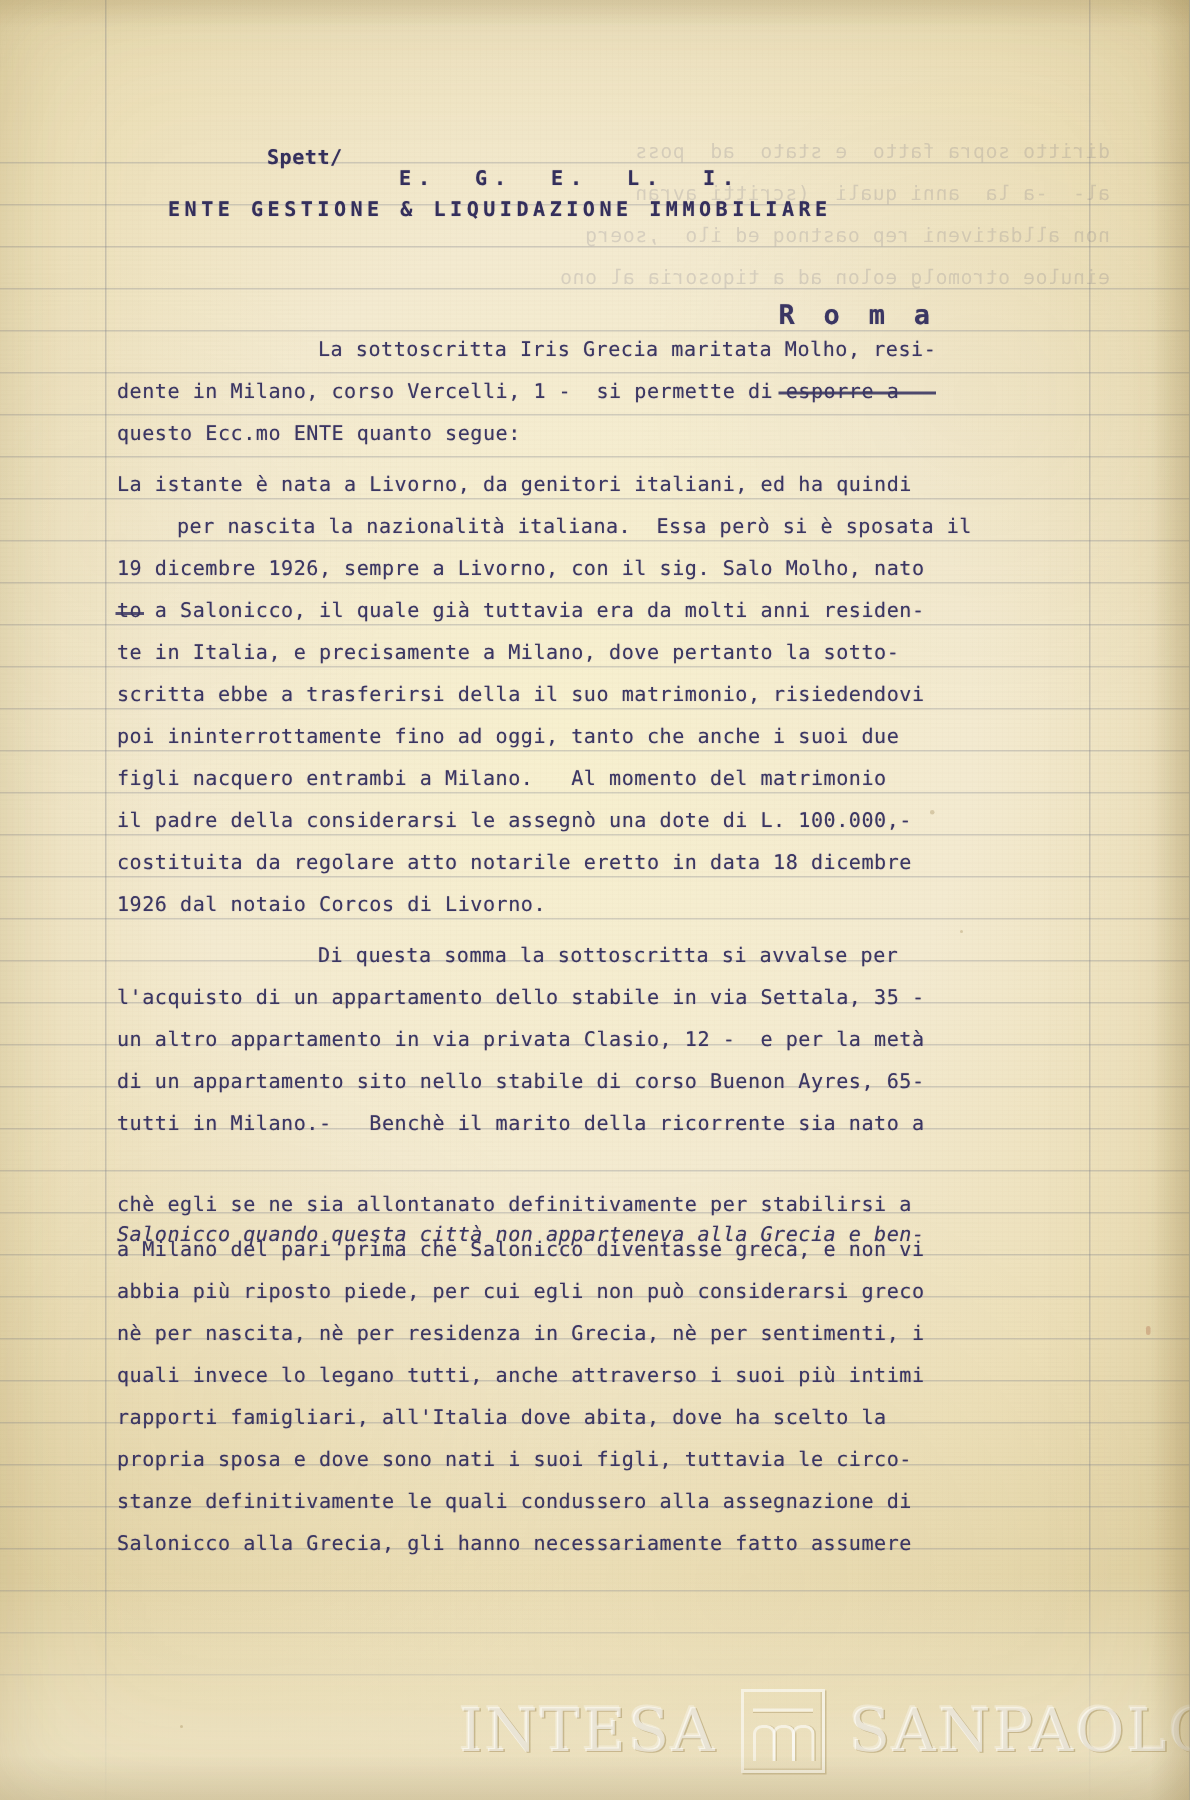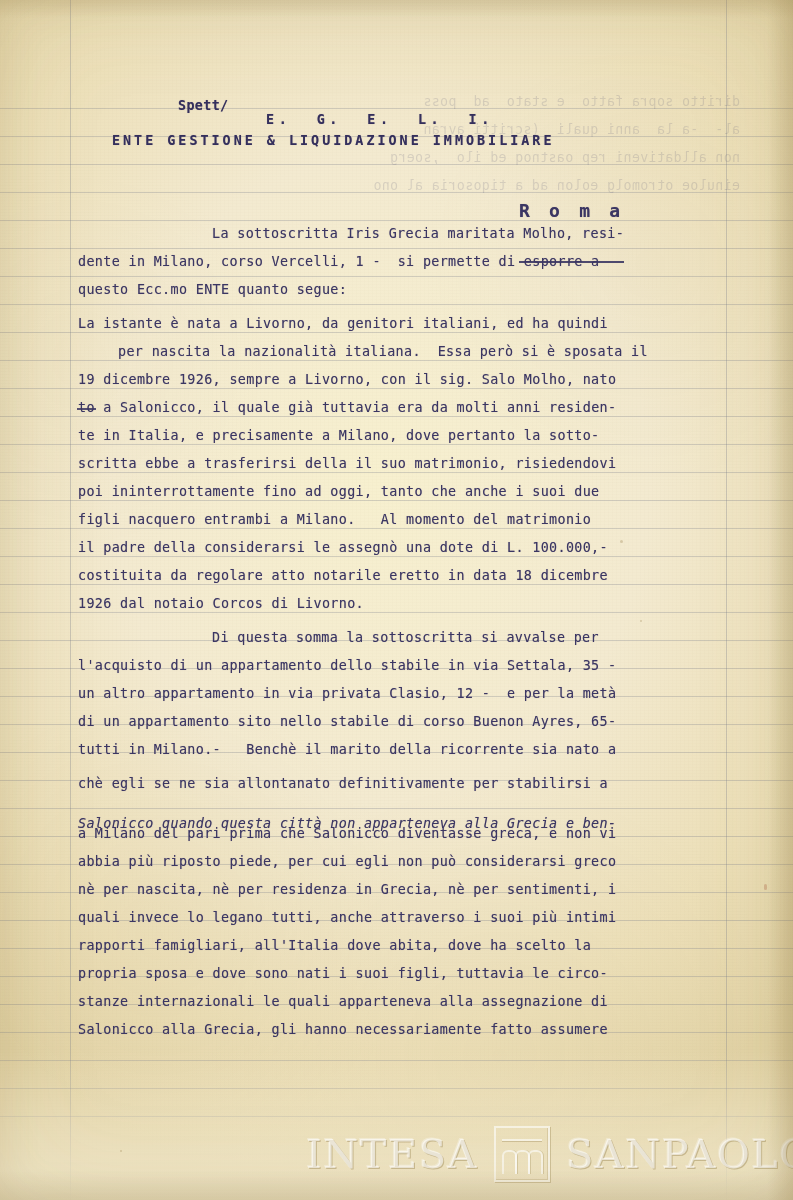--- a/index.html
+++ b/index.html
@@ -311,28 +311,28 @@
     <div class="tline" style="left:78px; top:540px;">il padre della considerarsi le assegnò una dote di L. 100.000,-</div>
     <div class="tline" style="left:78px; top:568px;">costituita da regolare atto notarile eretto in data 18 dicembre</div>
     <div class="tline" style="left:78px; top:596px;">1926 dal notaio Corcos di Livorno.</div>
 
     <div class="tline" style="left:212px; top:630px;">Di questa somma la sottoscritta si avvalse per</div>
     <div class="tline" style="left:78px;  top:658px;">l'acquisto di un appartamento dello stabile in via Settala, 35 -</div>
     <div class="tline" style="left:78px;  top:686px;">un altro appartamento in via privata Clasio, 12 -  e per la metà</div>
     <div class="tline" style="left:78px;  top:714px;">di un appartamento sito nello stabile di corso Buenon Ayres, 65-</div>
     <div class="tline" style="left:78px;  top:742px;">tutti in Milano.-   Benchè il marito della ricorrente sia nato a</div>
     <div class="tline" style="left:78px;  top:816px;font-style:italic;">Salonicco quando questa città non apparteneva alla Grecia e ben-</div>
-    <div class="tline" style="left:78px;  top:776px;">chè egli se ne sia allontanato definitivamente per stabilirsi a</div>
+    <div class="tline" style="left:78px;  top:796px;">chè egli se ne sia allontanato definitivamente per stabilirsi a</div>
     <div class="tline" style="left:78px;  top:826px;">a Milano del pari prima che Salonicco diventasse greca, e non vi</div>
     <div class="tline" style="left:78px;  top:854px;">abbia più riposto piede, per cui egli non può considerarsi greco</div>
     <div class="tline" style="left:78px;  top:882px;">nè per nascita, nè per residenza in Grecia, nè per sentimenti, i</div>
     <div class="tline" style="left:78px;  top:910px;">quali invece lo legano tutti, anche attraverso i suoi più intimi</div>
     <div class="tline" style="left:78px;  top:938px;">rapporti famigliari, all'Italia dove abita, dove ha scelto la</div>
     <div class="tline" style="left:78px;  top:966px;">propria sposa e dove sono nati i suoi figli, tuttavia le circo-</div>
-    <div class="tline" style="left:78px;  top:994px;">stanze internazionali le quali apparteneva alla assegnazione di</div>
+    <div class="tline" style="left:78px;  top:994px;">stanze definitivamente le quali condussero alla assegnazione di</div>
     <div class="tline" style="left:78px;  top:1022px;">Salonicco alla Grecia, gli hanno necessariamente fatto assumere</div>
     <div class="tline" style="left:78px;  top:1050px;"></div>
     <div class="tline" style="left:78px;  top:1078px;"></div>
   </div>
 
   <div class="watermark">
     <span class="wm-word">INTESA</span>
     <span class="wm-logo">
       <span class="wm-bar"></span>
       <span class="wm-arch a1"></span>

